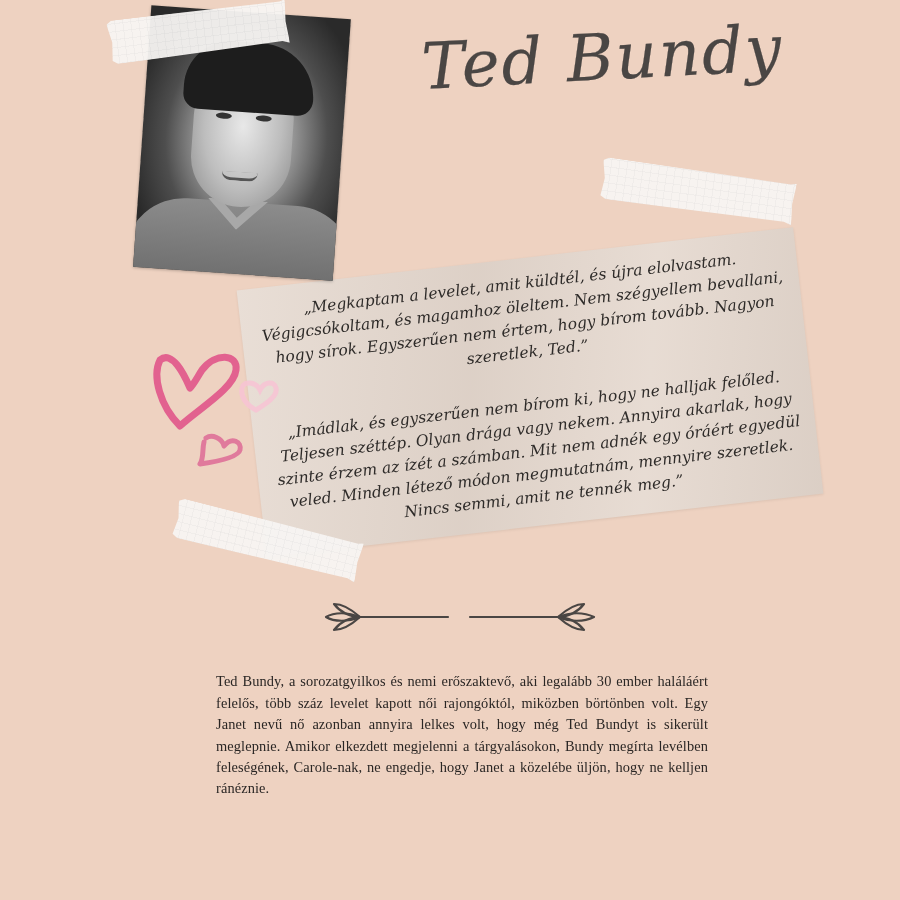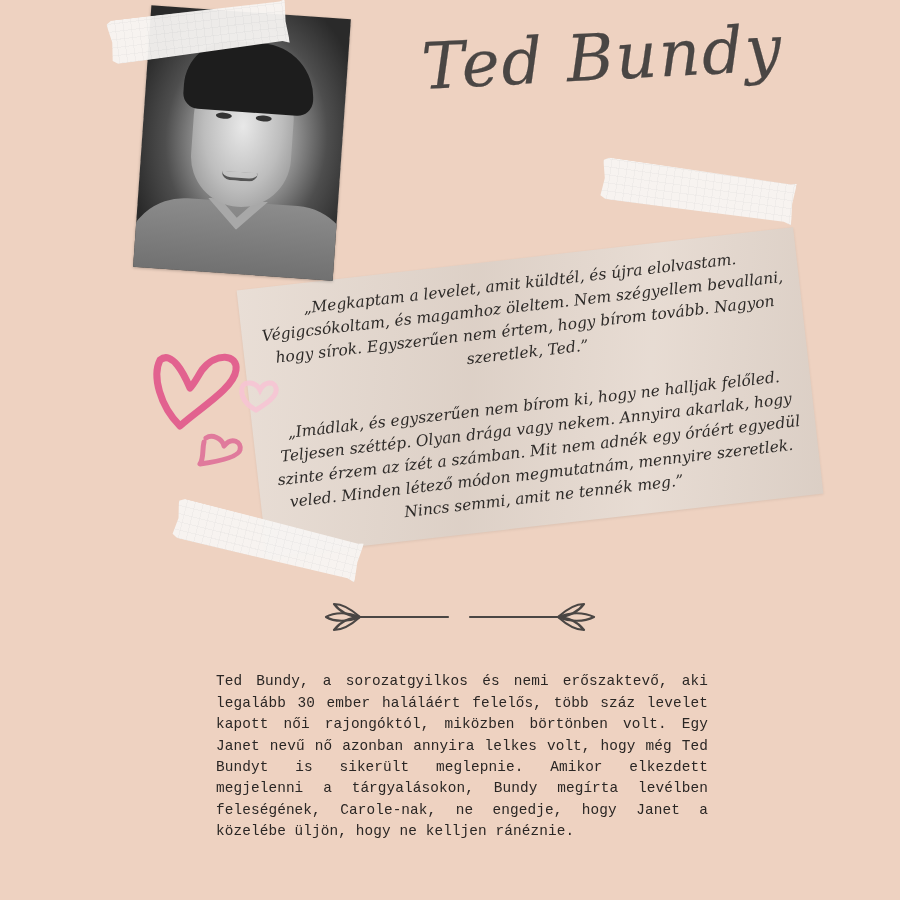--- a/index.html
+++ b/index.html
@@ -109,21 +109,21 @@
     .heart-faint { left: 236px; top: 378px; }
 
     
     .divider { position: absolute; left: 310px; top: 590px; width: 300px; height: 50px; }
 
     
     .body-text {
       position: absolute;
       left: 216px; top: 657px;
       width: 492px;
-      font-family: Liberation Mono, monospace;
+      font-family: Liberation Serif, serif;
       font-size: 14.4px;
       line-height: 21.4px;
       color: #2a2624;
       text-align: justify;
       letter-spacing: 0.1px;
     }
   </style>
 </head>
 <body>
 

